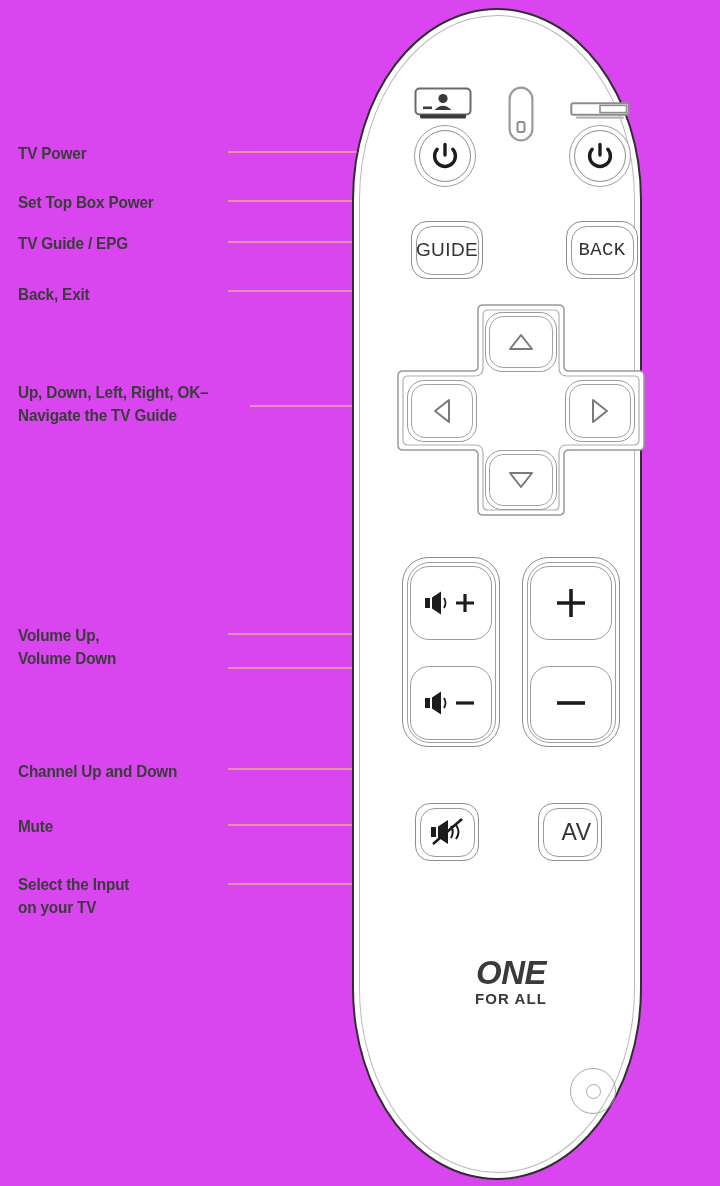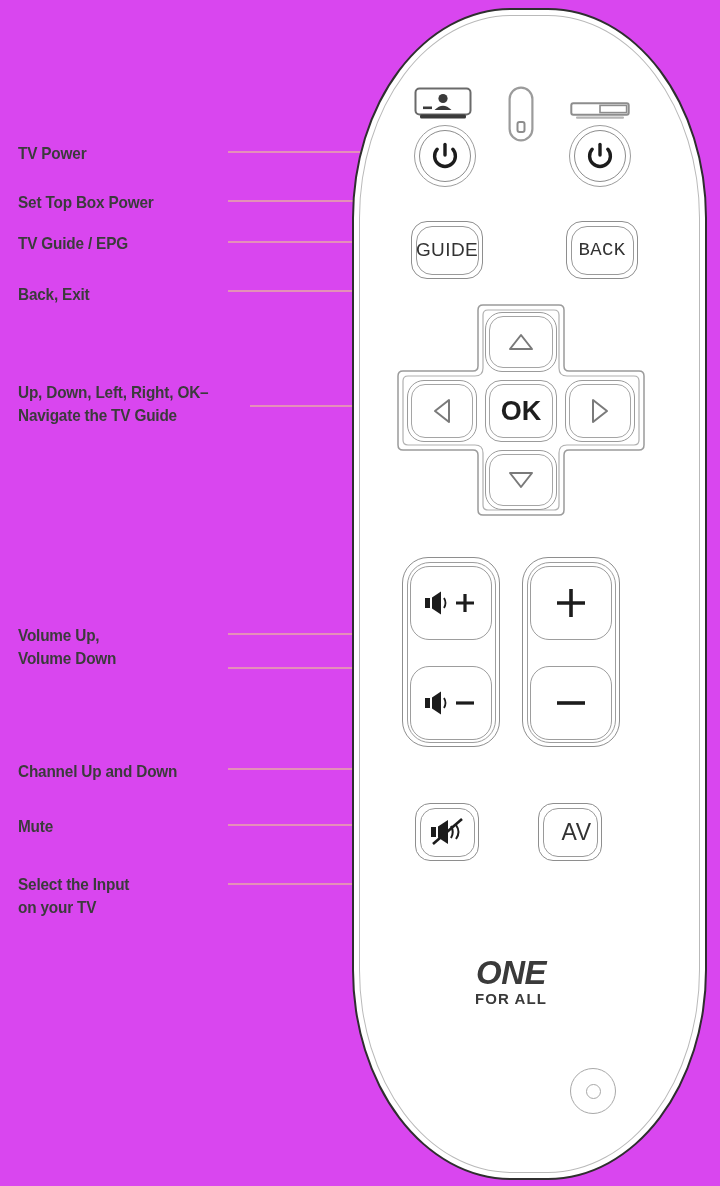--- a/index.html
+++ b/index.html
@@ -43,23 +43,22 @@
     fill: none;
     stroke: #e8a9a7;
     stroke-width: 1.6;
   }
 
   
   #remote {
     position: absolute;
     left: 352px;
     top: 8px;
-    width: 346px;
+    width: 290px;
     height: 1172px;
-    padding-left: 9px;
   }
   .shell-outer {
     position: absolute;
     inset: 0;
     border: 2px solid #2f2f2f;
     border-radius: 159px / 210px;
     background: #ffffff;
     box-sizing: border-box;
   }
   .shell-inner {
@@ -332,23 +331,20 @@
           <path d="M13 3 L24 17 L2 17 Z" fill="none" stroke="#7a7a7a" stroke-width="2" stroke-linejoin="round"></path>
         </svg>
       </div>
 
       <div class="dkey" style="left:10px; top:76px; width:70px; height:62px;">
         <svg width="20" height="26" viewBox="0 0 20 26" style="position:relative;z-index:2;">
           <path d="M3 13 L17 2 L17 24 Z" fill="none" stroke="#7a7a7a" stroke-width="2" stroke-linejoin="round"></path>
         </svg>
       </div>
 
-      <div class="dkey" style="left:88px; top:76px; width:72px; height:62px; border-radius:16px;">
-        <span class="btn-label" style="font-size:27px; font-weight:bold; color:#1e1e1e; letter-spacing:0;">OK</span>
-      </div>
 
       <div class="dkey" style="left:168px; top:76px; width:70px; height:62px;">
         <svg width="20" height="26" viewBox="0 0 20 26" style="position:relative;z-index:2;">
           <path d="M17 13 L3 2 L3 24 Z" fill="none" stroke="#7a7a7a" stroke-width="2" stroke-linejoin="round"></path>
         </svg>
       </div>
 
       <div class="dkey" style="left:88px; top:146px; width:72px; height:60px;">
         <svg width="26" height="20" viewBox="0 0 26 20" style="position:relative;z-index:2;">
           <path d="M13 17 L2 3 L24 3 Z" fill="none" stroke="#7a7a7a" stroke-width="2" stroke-linejoin="round"></path>

